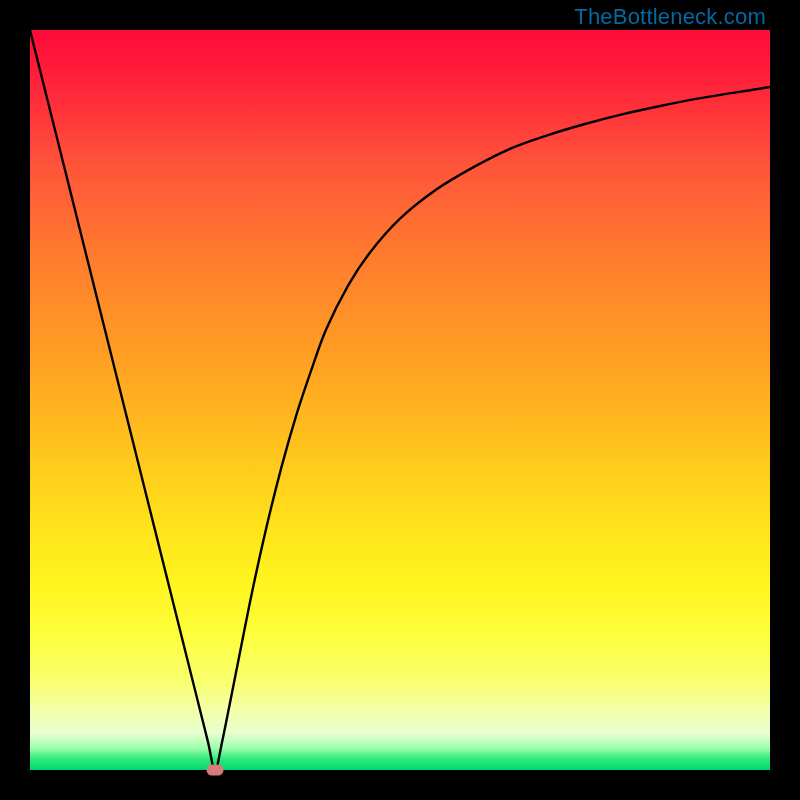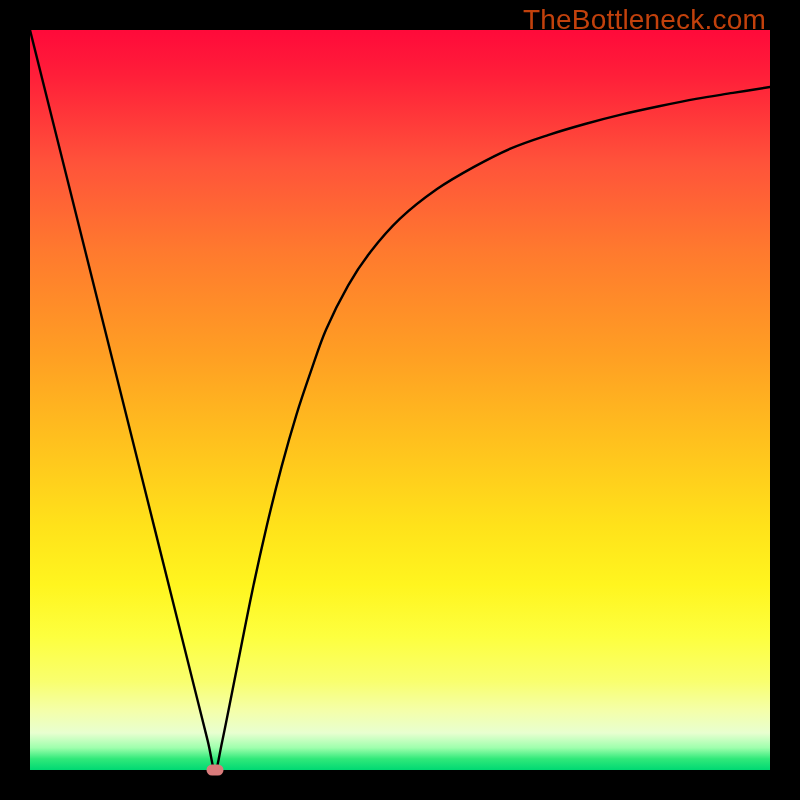--- a/index.html
+++ b/index.html
@@ -38,22 +38,22 @@
       #e8ffd0 95%,
       #9effad 97%,
       #30e97a 98.5%,
       #00d873 100%
     );
   }
   .watermark {
     position: absolute;
     top: 4px;
     right: 34px;
-    color: #c2410c;
-    font-size: 28px;
+    color: #0369a1;
+    font-size: 22px;
     letter-spacing: 0.2px;
   }
   svg.curve {
     position: absolute;
     left: 0;
     top: 0;
     width: 740px;
     height: 740px;
   }
   .marker {

